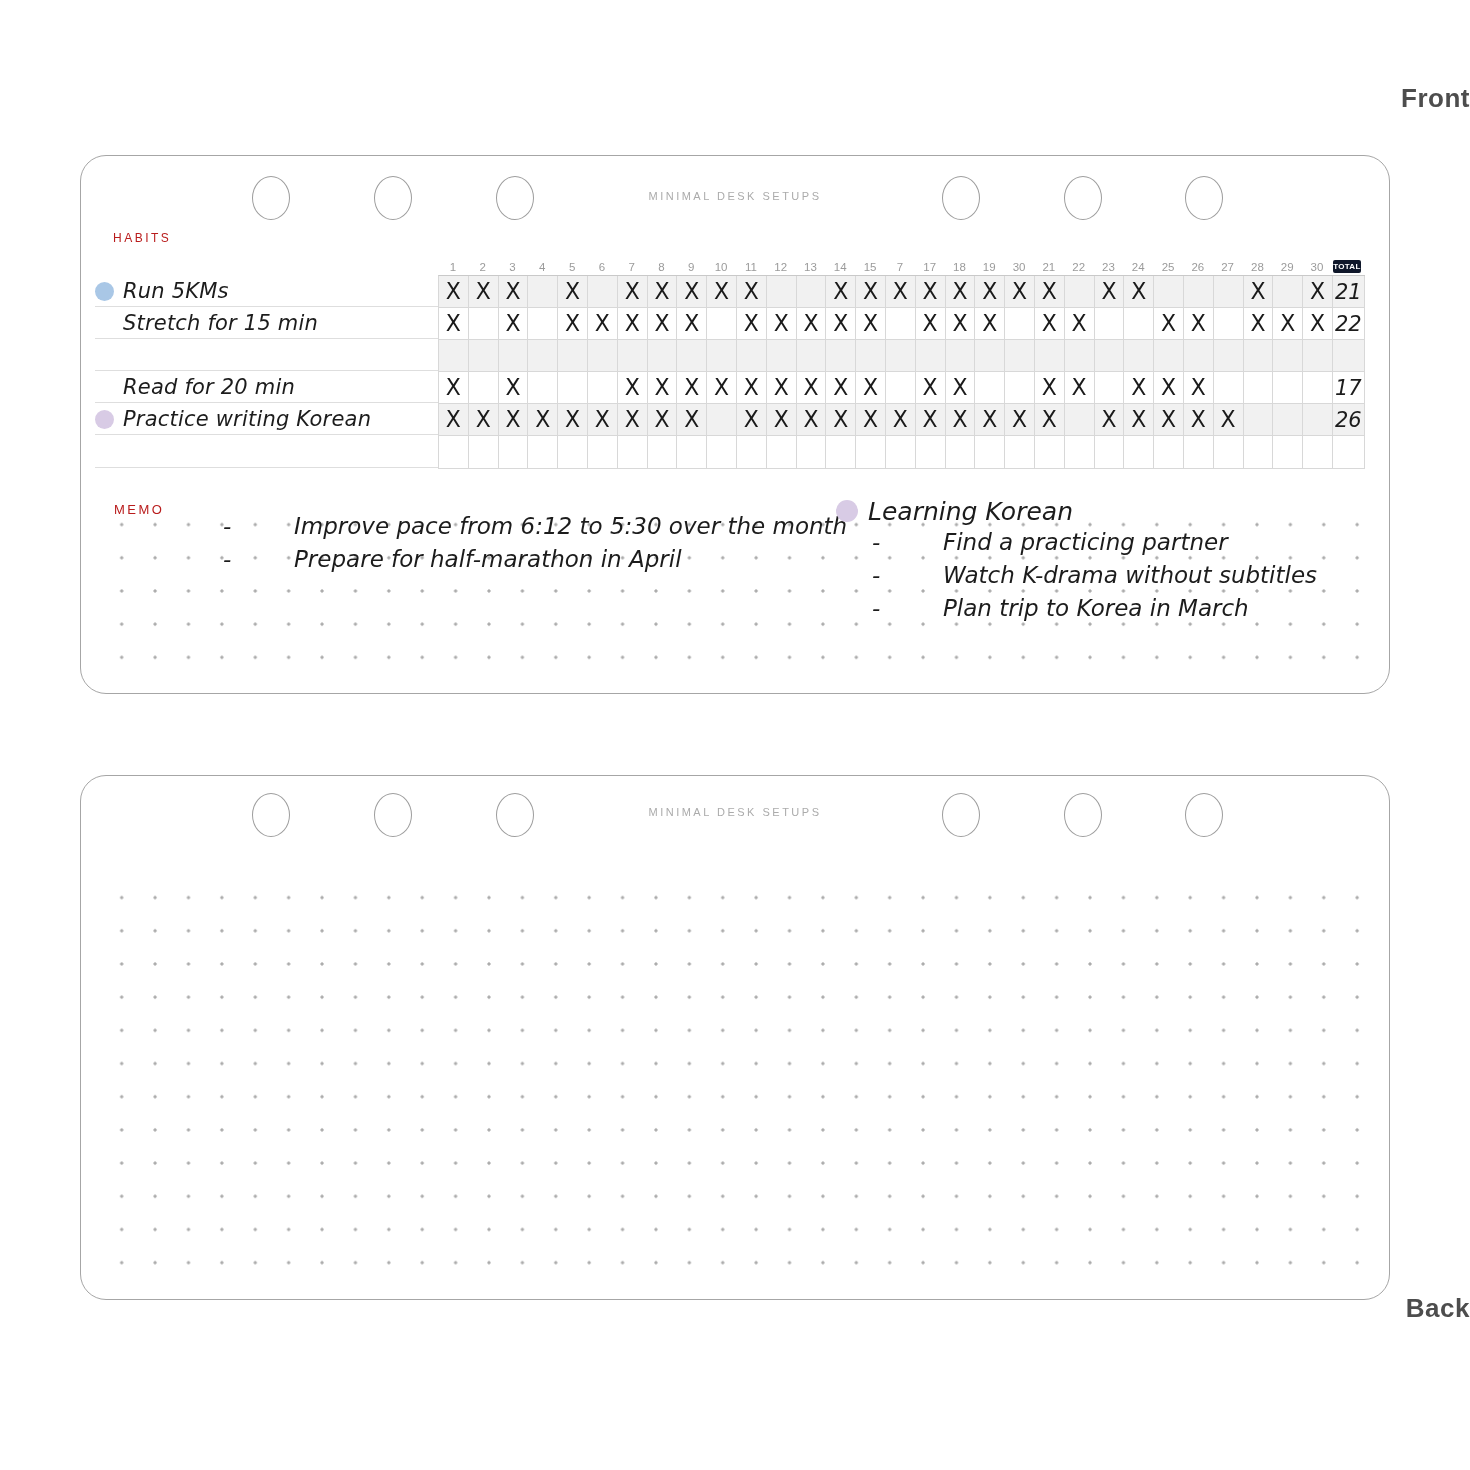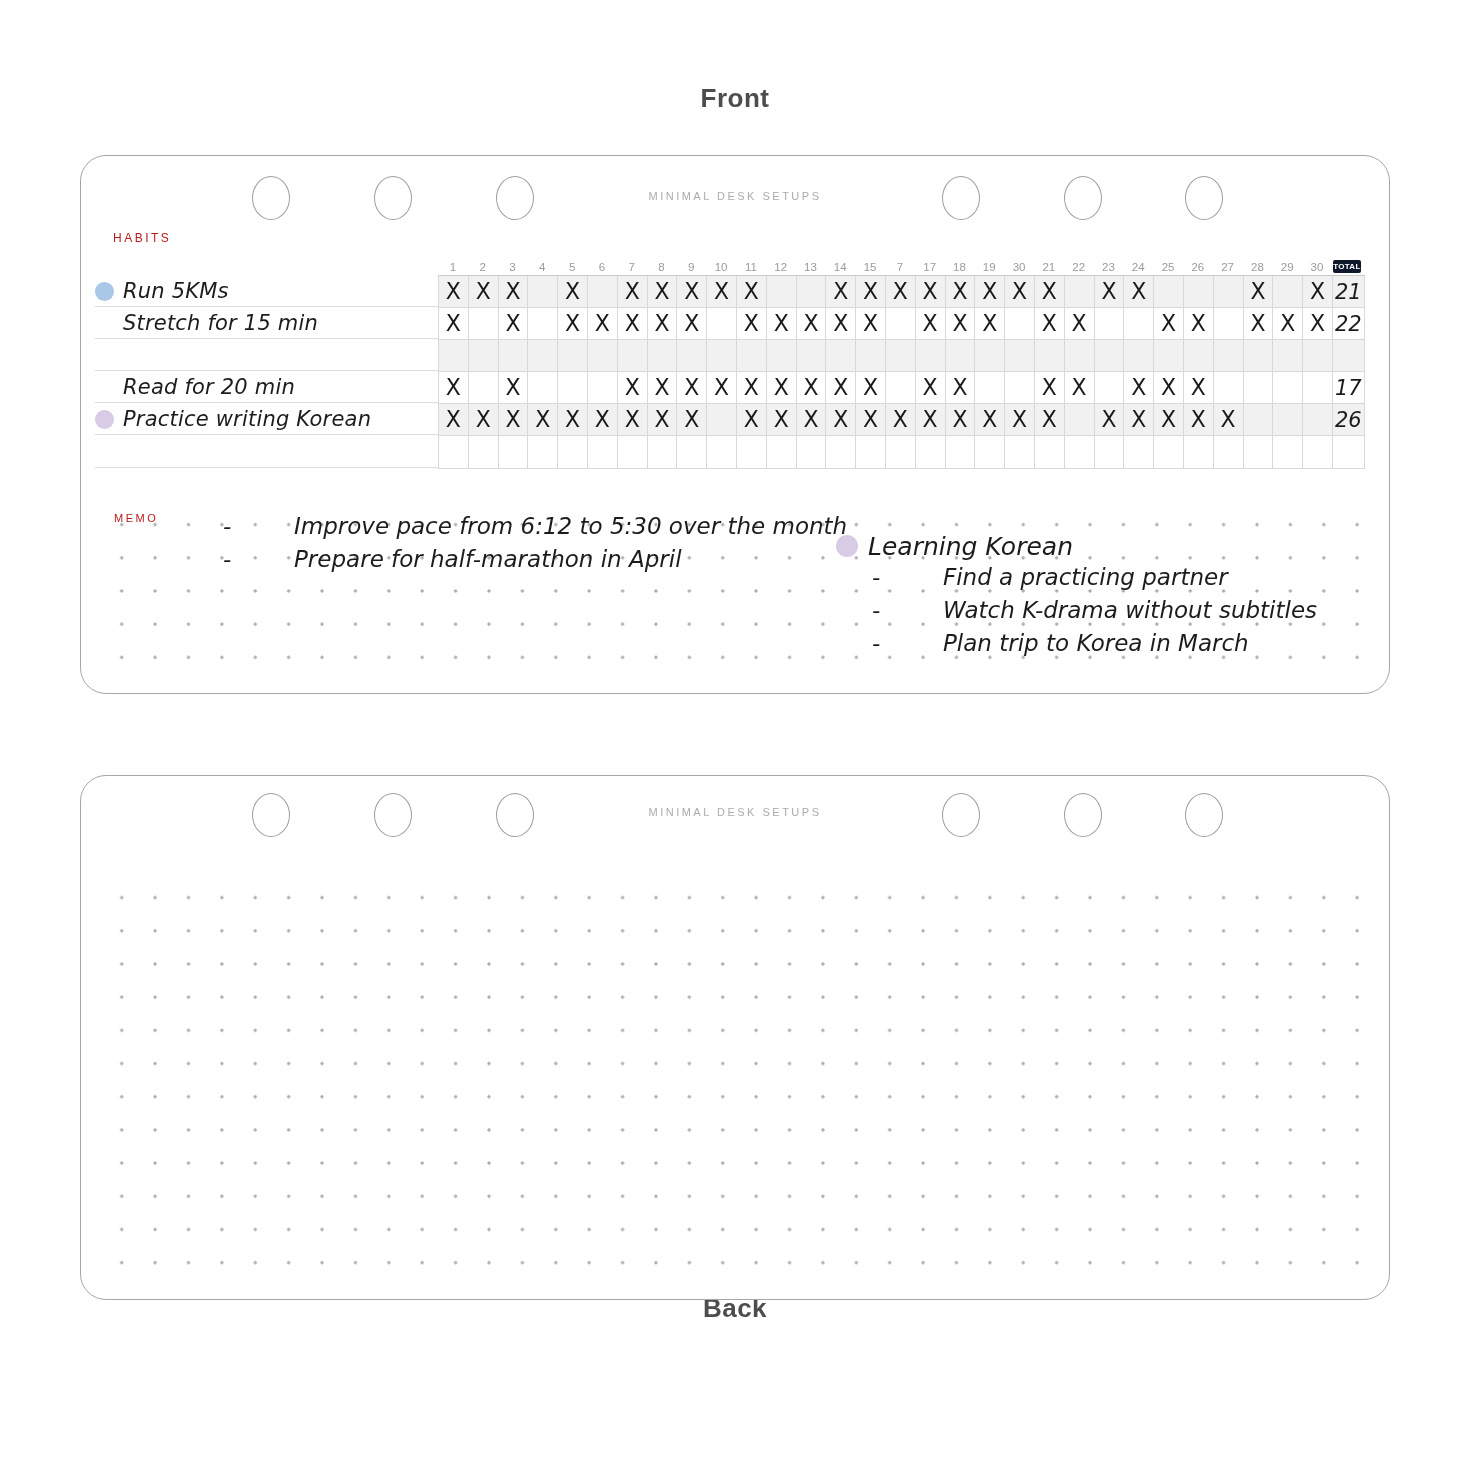--- a/index.html
+++ b/index.html
@@ -1,18 +1,18 @@
 <!DOCTYPE html>
 <html><head>
 <meta charset="utf-8">
 <style>
   html,body{margin:0;padding:0;background:#ffffff;}
   .canvas{position:relative;width:1470px;height:1470px;background:#ffffff;overflow:hidden;
           font-family:"Liberation Sans", sans-serif;}
-  .side-title{position:absolute;width:100%;text-align:center;font-size:26px;font-weight:bold;
+  .side-title{position:absolute;width:100%;text-align:right;font-size:26px;font-weight:bold;
               color:#4d4d4d;letter-spacing:.5px;}
   .front-title{top:83px;}
   .back-title{top:1293px;z-index:0;}
   .card{position:absolute;left:80px;width:1308px;background:#ffffff;border:1.5px solid #a6a6a6;
         border-radius:26px;z-index:1;}
   .card-front{top:155px;height:537px;}
   .card-back{top:775px;height:523px;}
   .hole{position:absolute;width:36px;height:42px;border:1px solid #9e9e9e;border-radius:50%;
         top:20px;background:#fff;}
   .brand{position:absolute;top:34px;left:0;width:100%;text-align:center;font-size:11px;
@@ -497,32 +497,32 @@
             <div class="cell"></div>
             <div class="cell"></div>
             <div class="cell"></div>
             <div class="cell"></div>
             <div class="cell total-cell hand"></div>
           </div>
         </div>
     </div>
 
     <div class="dotgrid memo-dots"></div>
-    <div class="section-label" style="left:33px;top:356px;font-size:11px">MEMO</div>
+    <div class="section-label" style="left:33px;top:346px;font-size:13px">MEMO</div>
     <div class="memo-section" style="left:106px;top:353px">
         <div class="memo-item">
           <div class="memo-dash hand">-</div>
           <div class="memo-text hand">Improve pace from 6:12 to 5:30 over the month</div>
         </div>
         <div class="memo-item">
           <div class="memo-dash hand">-</div>
           <div class="memo-text hand">Prepare for half-marathon in April</div>
         </div>
       </div>
-    <div class="memo-section" style="left:755px;top:376px">
+    <div class="memo-section" style="left:755px;top:341px">
         <div class="memo-head">
           <div class="memo-dot" style="background: rgb(216, 203, 229);"></div>
           <div class="memo-title hand">Learning Korean</div>
         </div>
         <div class="memo-item">
           <div class="memo-dash hand">-</div>
           <div class="memo-text hand">Find a practicing partner</div>
         </div>
         <div class="memo-item">
           <div class="memo-dash hand">-</div>

